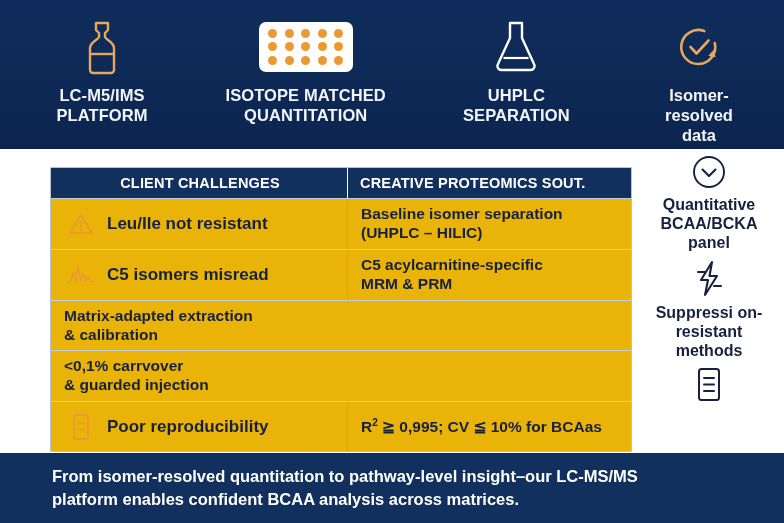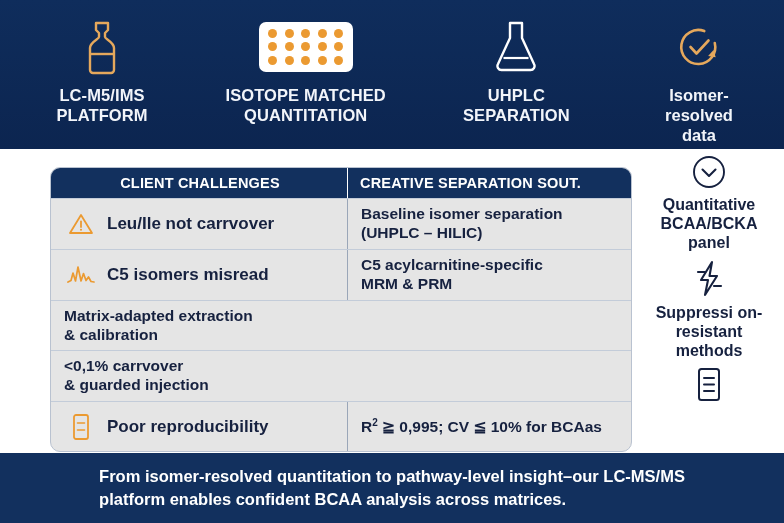--- a/index.html
+++ b/index.html
@@ -102,22 +102,22 @@
     background: #ffffff;
   }
 
   
   .table-wrap {
     position: absolute;
     left: 50px;
     top: 18px;
     width: 582px;
     border: 1.5px solid #b9c2d0;
-    border-radius: 10px;
-    background: #e5e5e5;
+    border-radius: 1px;
+    background: #eab308;
     box-sizing: border-box;
     overflow: hidden;
   }
   .t-head {
     display: flex;
     background: #12305e;
   }
   .t-head .th {
     color: #ffffff;
     font-size: 14.5px;
@@ -212,21 +212,20 @@
 
   
   .footer {
     position: absolute;
     left: 0; top: 453px;
     width: 784px;
     height: 70px;
     background: #12305e;
     display: flex;
     align-items: center;
-    justify-content: center;
   }
   .footer-text {
     color: #ffffff;
     font-size: 16.5px;
     font-weight: bold;
     line-height: 1.38;
     padding: 0 52px;
     white-space: pre-line;
   }
 </style>
@@ -299,33 +298,33 @@
 
     </div>
   </div>
 
   <div class="main">
 
     <div class="table-wrap">
 
       <div class="t-head">
         <div class="th th-left">CLIENT CHALLENGES</div>
-        <div class="th th-right">CREATIVE SEPARATION SOUT.</div>
+        <div class="th th-right">CREATIVE PROTEOMICS SOUT.</div>
       </div>
 
       <div class="t-row">
         <div class="cell-left">
           <span class="row-icon">
             <svg width="26" height="24" viewBox="0 0 26 24" fill="none">
               <path d="M13 3 L24 21 H2 Z" stroke="#eb9a31" stroke-width="1.8" stroke-linejoin="round"></path>
               <line x1="13" y1="9.5" x2="13" y2="15" stroke="#eb9a31" stroke-width="1.8" stroke-linecap="round"></line>
               <circle cx="13" cy="17.8" r="1.05" fill="#eb9a31"></circle>
             </svg>
           </span>
-          <span class="challenge-text">Leu/Ile not carrvover</span>
+          <span class="challenge-text">Leu/Ile not resistant</span>
         </div>
         <div class="cell-right">
           <span class="solution-text">Baseline isomer separation
 (UHPLC – HILIC)</span>
         </div>
       </div>
 
       <div class="t-row">
         <div class="cell-left">
           <span class="row-icon">

